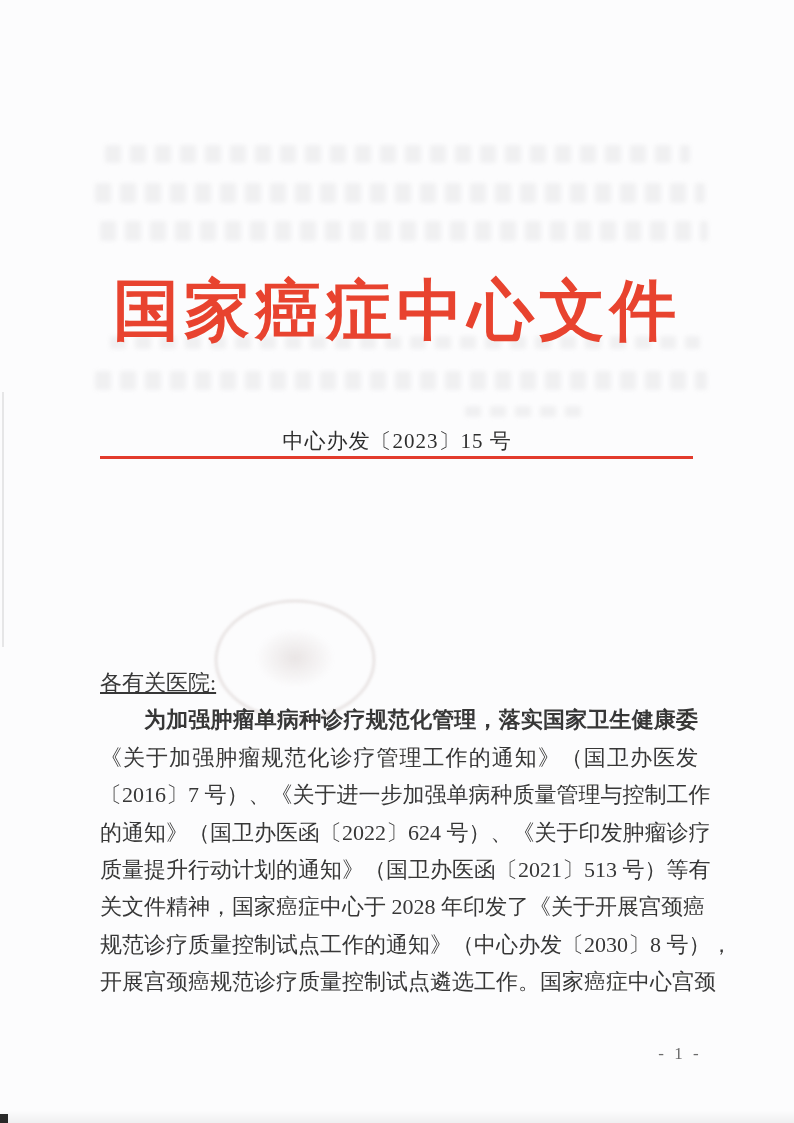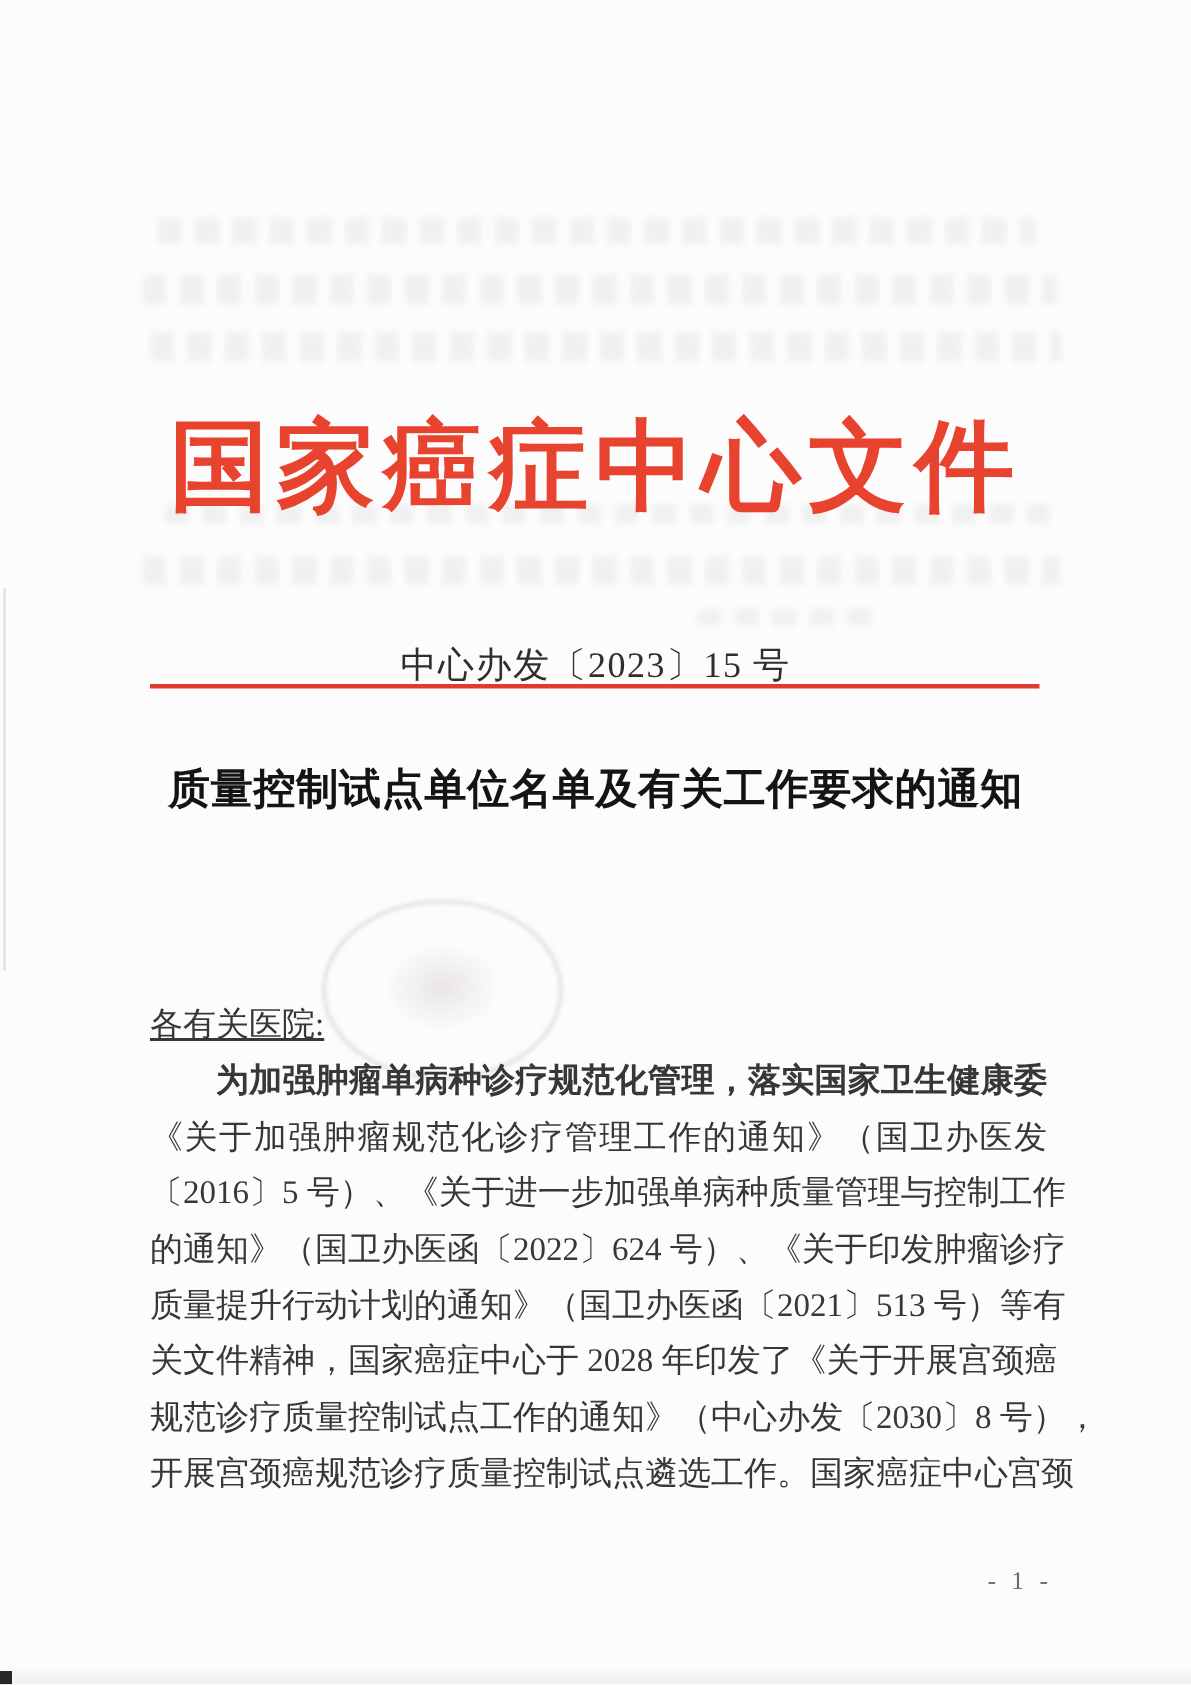--- a/index.html
+++ b/index.html
@@ -44,21 +44,21 @@
   .red-header{
     position:absolute;left:0;top:266px;width:100%;
     text-align:center;
     font-size:66px;font-weight:bold;
     letter-spacing:5px;
     color:#e8432f;
   }
   .doc-number{
     position:absolute;left:0;top:427px;width:100%;
     text-align:center;
-    font-size:24px;color:#2e2e2e;letter-spacing:1px;
+    font-size:21px;color:#2e2e2e;letter-spacing:1px;
   }
   .red-rule{
     position:absolute;left:100px;top:456px;width:593px;height:3px;
     background:#e23b2c;
   }
   .doc-title{
     position:absolute;left:57px;top:508px;width:680px;
     text-align:center;
     font-size:28px;font-weight:bold;line-height:38px;
     letter-spacing:.5px;
@@ -102,28 +102,27 @@
     <div class="seal-inner"></div>
   </div>
 
   <div class="red-header">国家癌症中心文件</div>
 
   <div class="doc-number">中心办发〔2023〕15 号</div>
 
   <div class="red-rule"></div>
 
   <div class="doc-title">
-    <div>质量控制试点单位名单及有关工作要求的通知</div>
   </div>
 
   <div class="body-block">
     <div class="body-line salutation">各有关医院:</div>
     <div class="body-line indent">为加强肿瘤单病种诊疗规范化管理，落实国家卫生健康委</div>
     <div class="body-line">《关于加强肿瘤规范化诊疗管理工作的通知》（国卫办医发</div>
-    <div class="body-line">〔2016〕5 号）、《关于进一步加强单病种质量管理与控制工作</div>
+    <div class="body-line">〔2016〕7 号）、《关于进一步加强单病种质量管理与控制工作</div>
     <div class="body-line">的通知》（国卫办医函〔2022〕624 号）、《关于印发肿瘤诊疗</div>
     <div class="body-line">质量提升行动计划的通知》（国卫办医函〔2021〕513 号）等有</div>
     <div class="body-line">关文件精神，国家癌症中心于 2028 年印发了《关于开展宫颈癌</div>
     <div class="body-line">规范诊疗质量控制试点工作的通知》（中心办发〔2030〕8 号），</div>
     <div class="body-line">开展宫颈癌规范诊疗质量控制试点遴选工作。国家癌症中心宫颈</div>
   </div>
 
   <div class="page-num">- 1 -</div>
 
   <div class="left-edge-line"></div>

